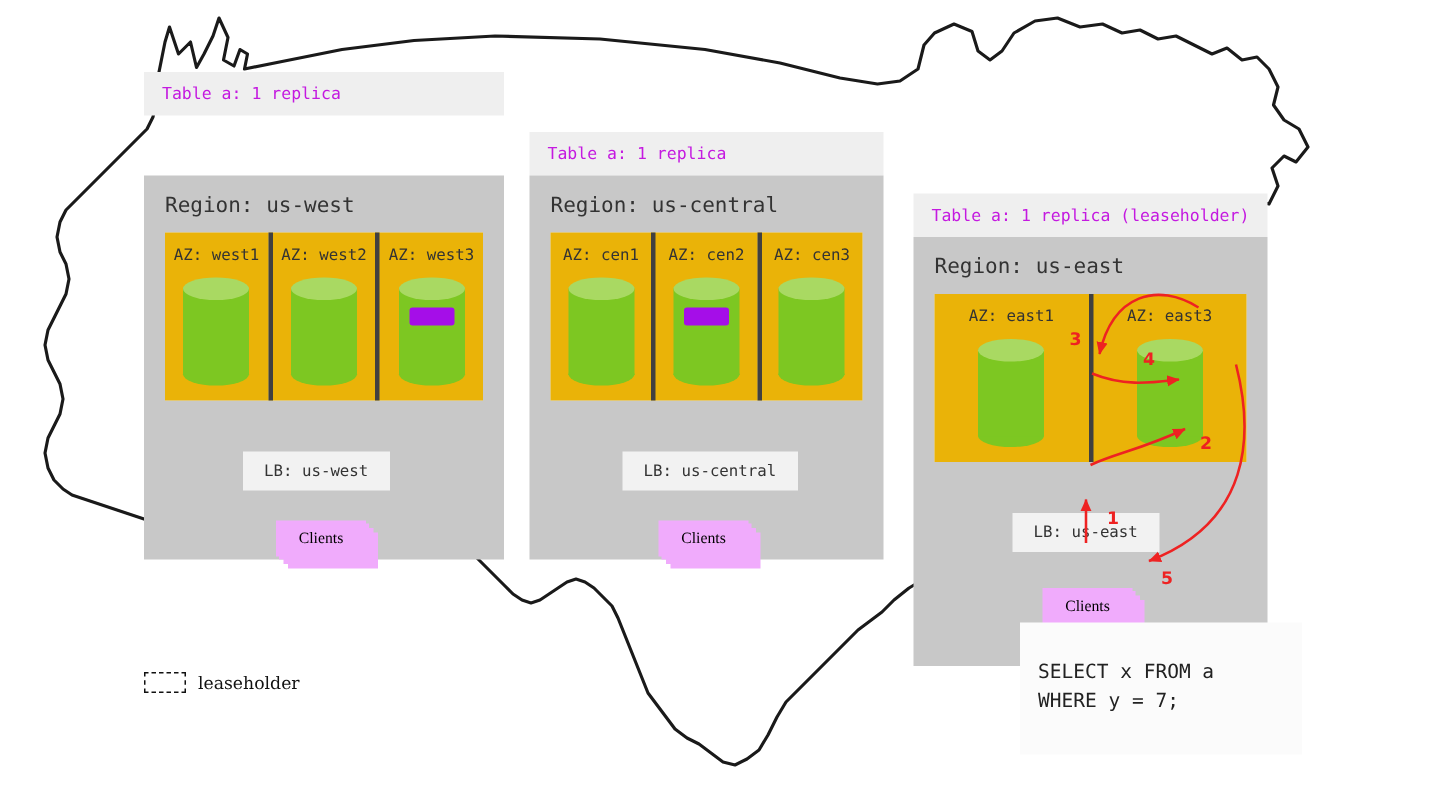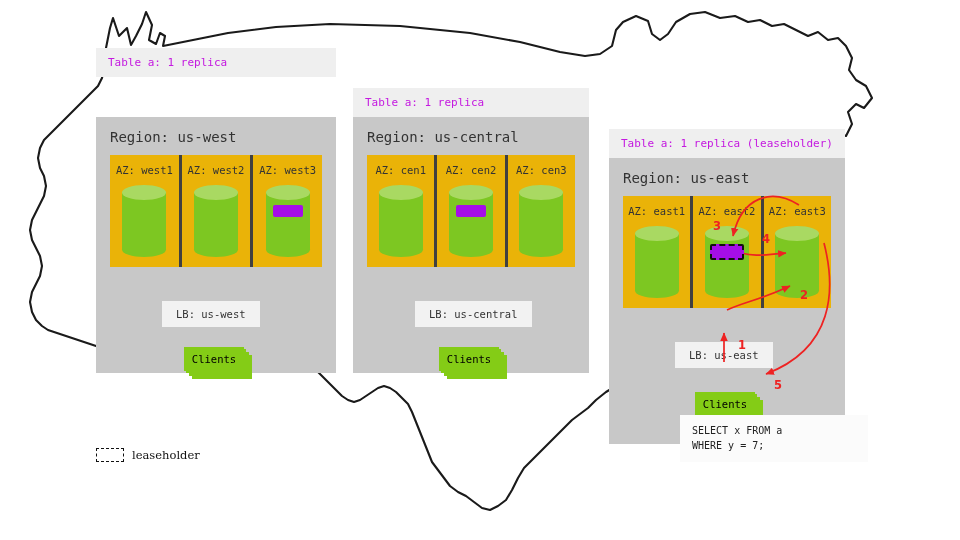--- a/index.html
+++ b/index.html
@@ -57,33 +57,33 @@
 
   .lb{
     position:absolute;background:#f2f2f2;
     font-size:10.5px;color:#333;text-align:right;
     padding:7px 14px;white-space:nowrap;
   }
   .clients{
     position:absolute;width:60px;height:24px;
   }
   .clients .sheet{
-    position:absolute;background:#84cc16;width:60px;height:24px;
+    position:absolute;background:#f0abfc;width:60px;height:24px;font-family:Liberation Serif, serif;
   }
   .clients .s3{left:8px;top:8px;}
   .clients .s2{left:5px;top:5px;}
   .clients .s1{left:2px;top:2px;}
   .clients .front{
     left:0;top:0;color:#000;font-size:10.5px;
     display:flex;align-items:center;justify-content:center;
   }
   .sqlbox{
     position:absolute;background:#fbfbfb;
-    font-size:10px;color:#222;line-height:1.45;
-    padding:9px 12px;white-space:pre;
+    font-size:13px;color:#222;line-height:1.45;
+    padding:25px 12px;white-space:pre;
   }
 
   
   #legend{position:absolute;left:96px;top:448px;display:flex;align-items:center;}
   #legend .swatch{
     width:26px;height:12px;border:1.6px dashed #111;background:transparent;
   }
   #legend .lbl{
     margin-left:8px;font-family:"DejaVu Serif","Liberation Serif",serif;
     font-size:11.5px;color:#111;
@@ -228,29 +228,20 @@
       <div class="az-row">
         <div class="az">
           <div class="az-label">AZ: east1</div>
           <div class="cyl">
             <div class="bottom"></div>
               <div class="body"></div>
               <div class="top"></div>
           </div>
         </div>
         <div class="az">
-          <div class="az-label">AZ: east2</div>
-          <div class="cyl">
-            <div class="bottom"></div>
-              <div class="body"></div>
-              <div class="top"></div>
-            <div class="replica leaseholder"></div>
-          </div>
-        </div>
-        <div class="az">
           <div class="az-label">AZ: east3</div>
           <div class="cyl">
             <div class="bottom"></div>
               <div class="body"></div>
               <div class="top"></div>
           </div>
         </div>
       </div>
       <div class="lb" style="left:66px;top:184px;">LB: us-east</div>
       <div class="clients" style="left:86px;top:234px;">

